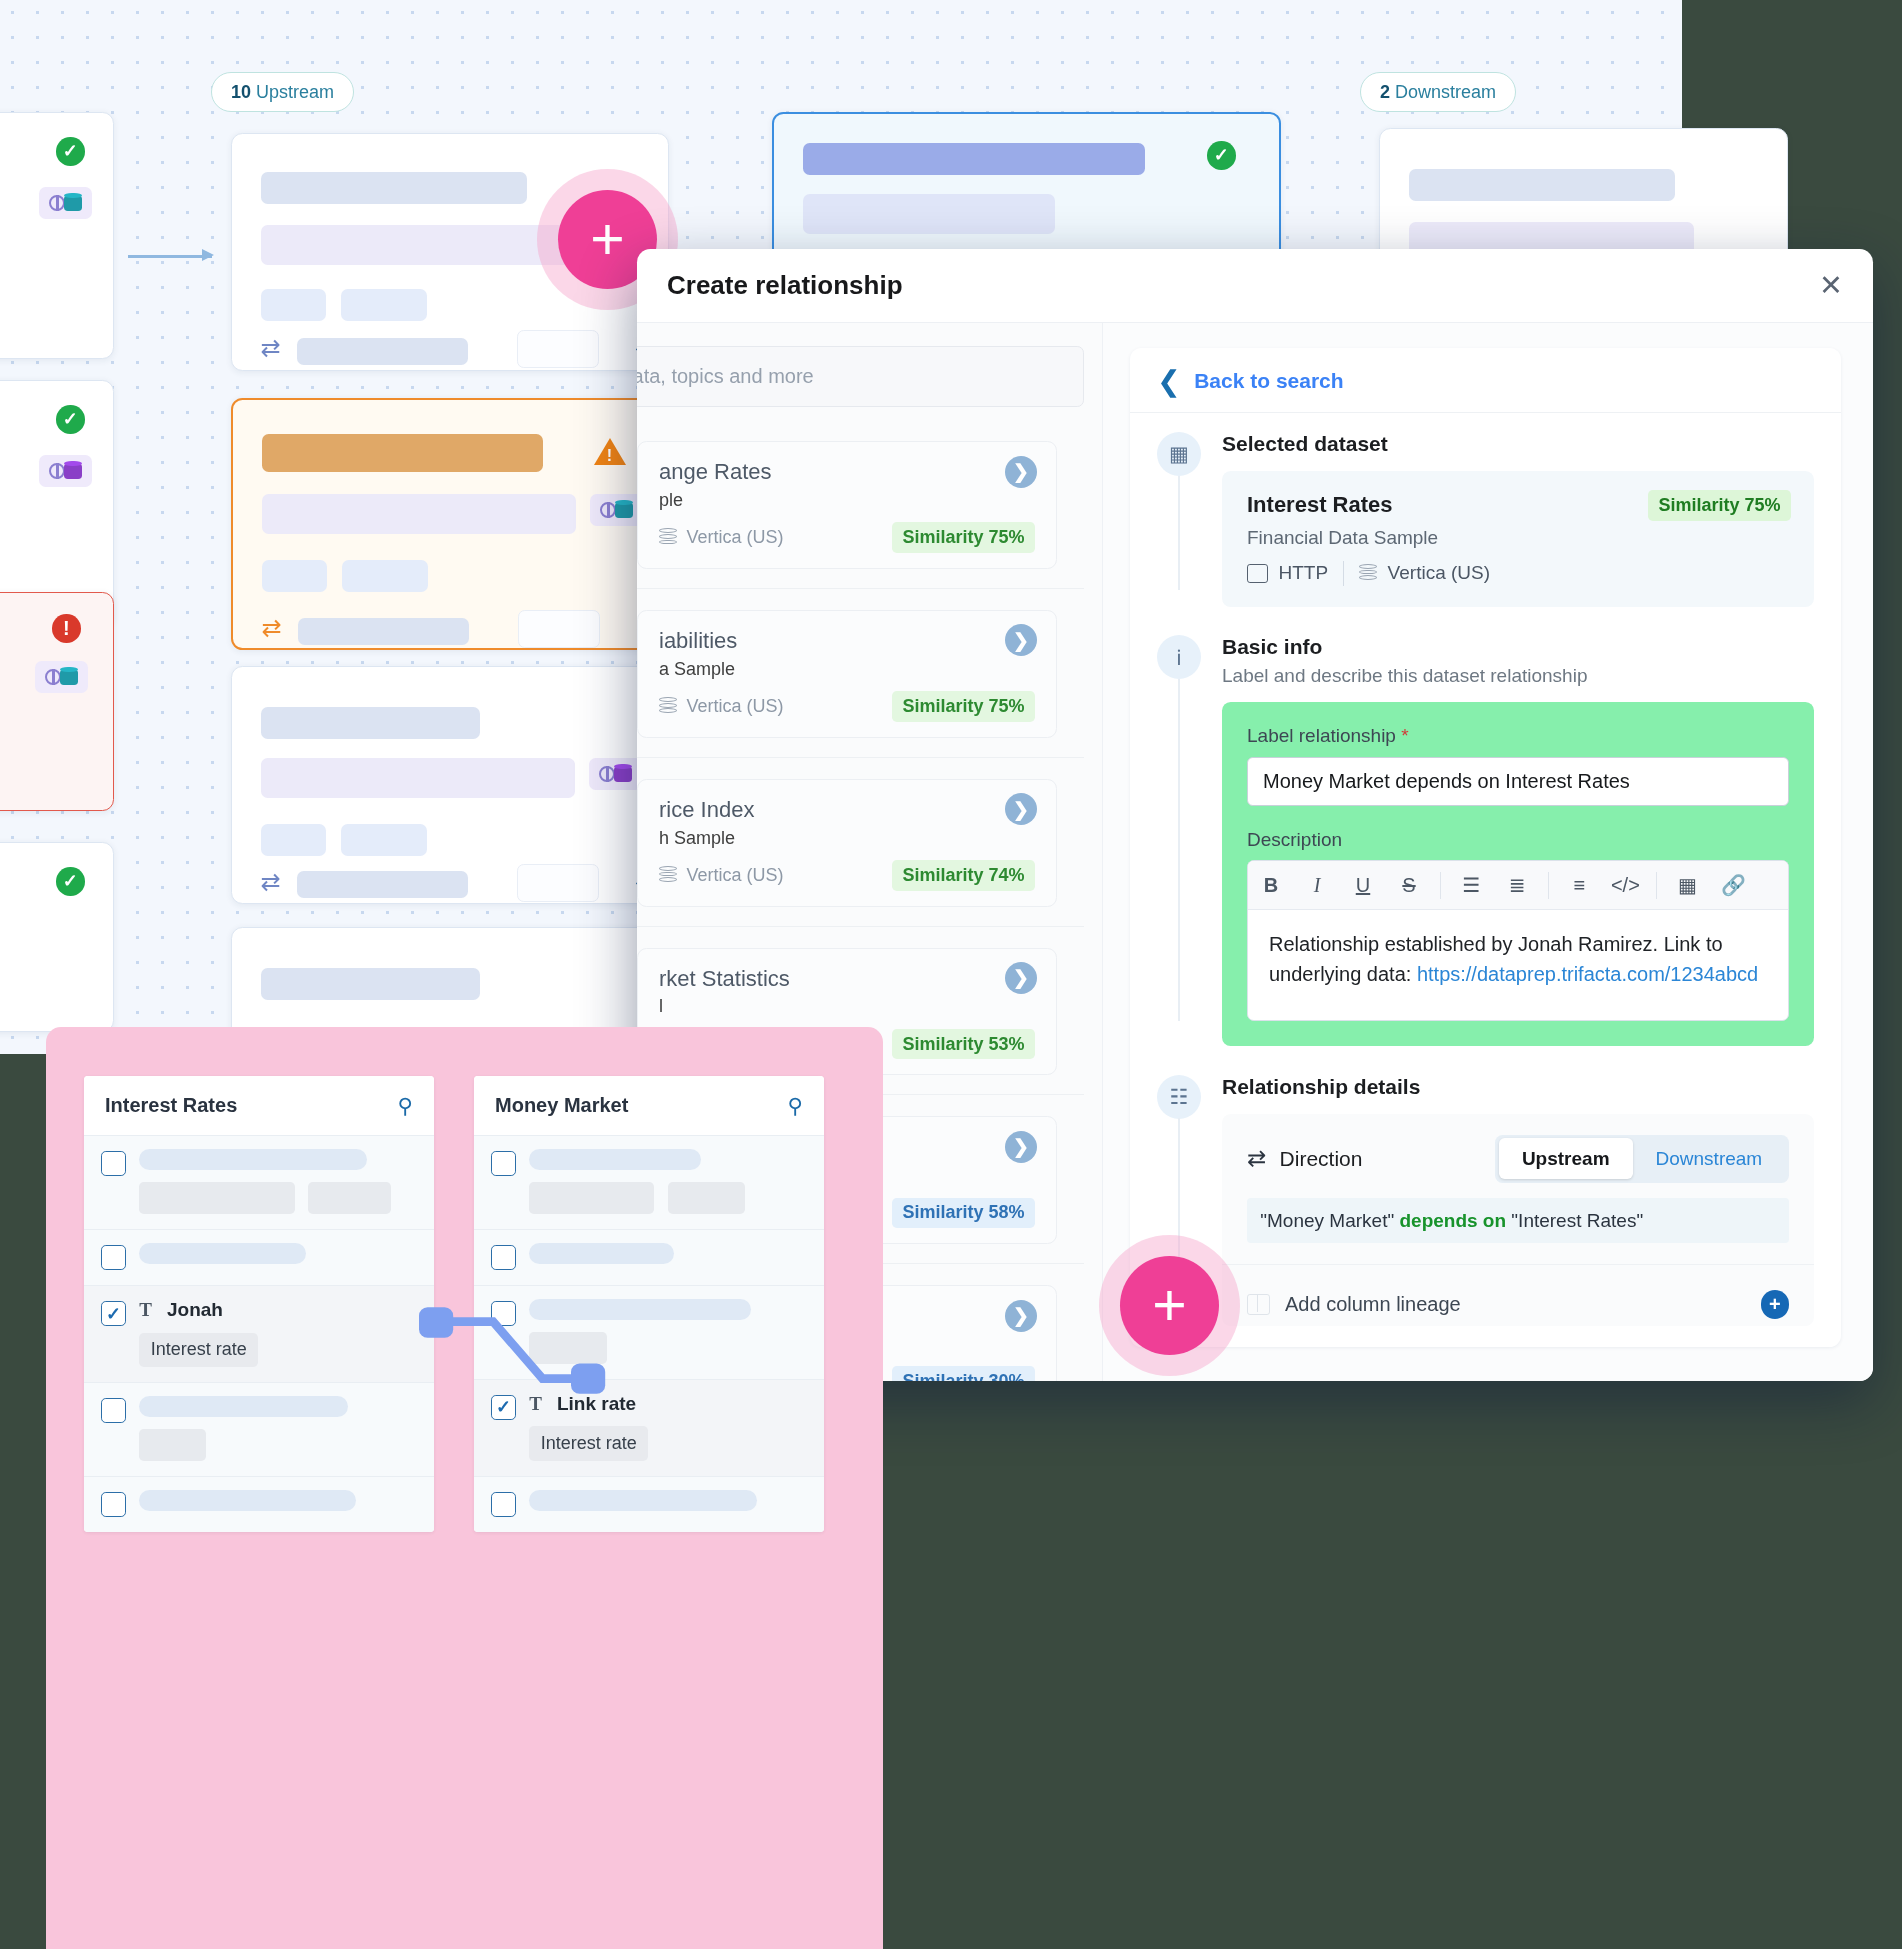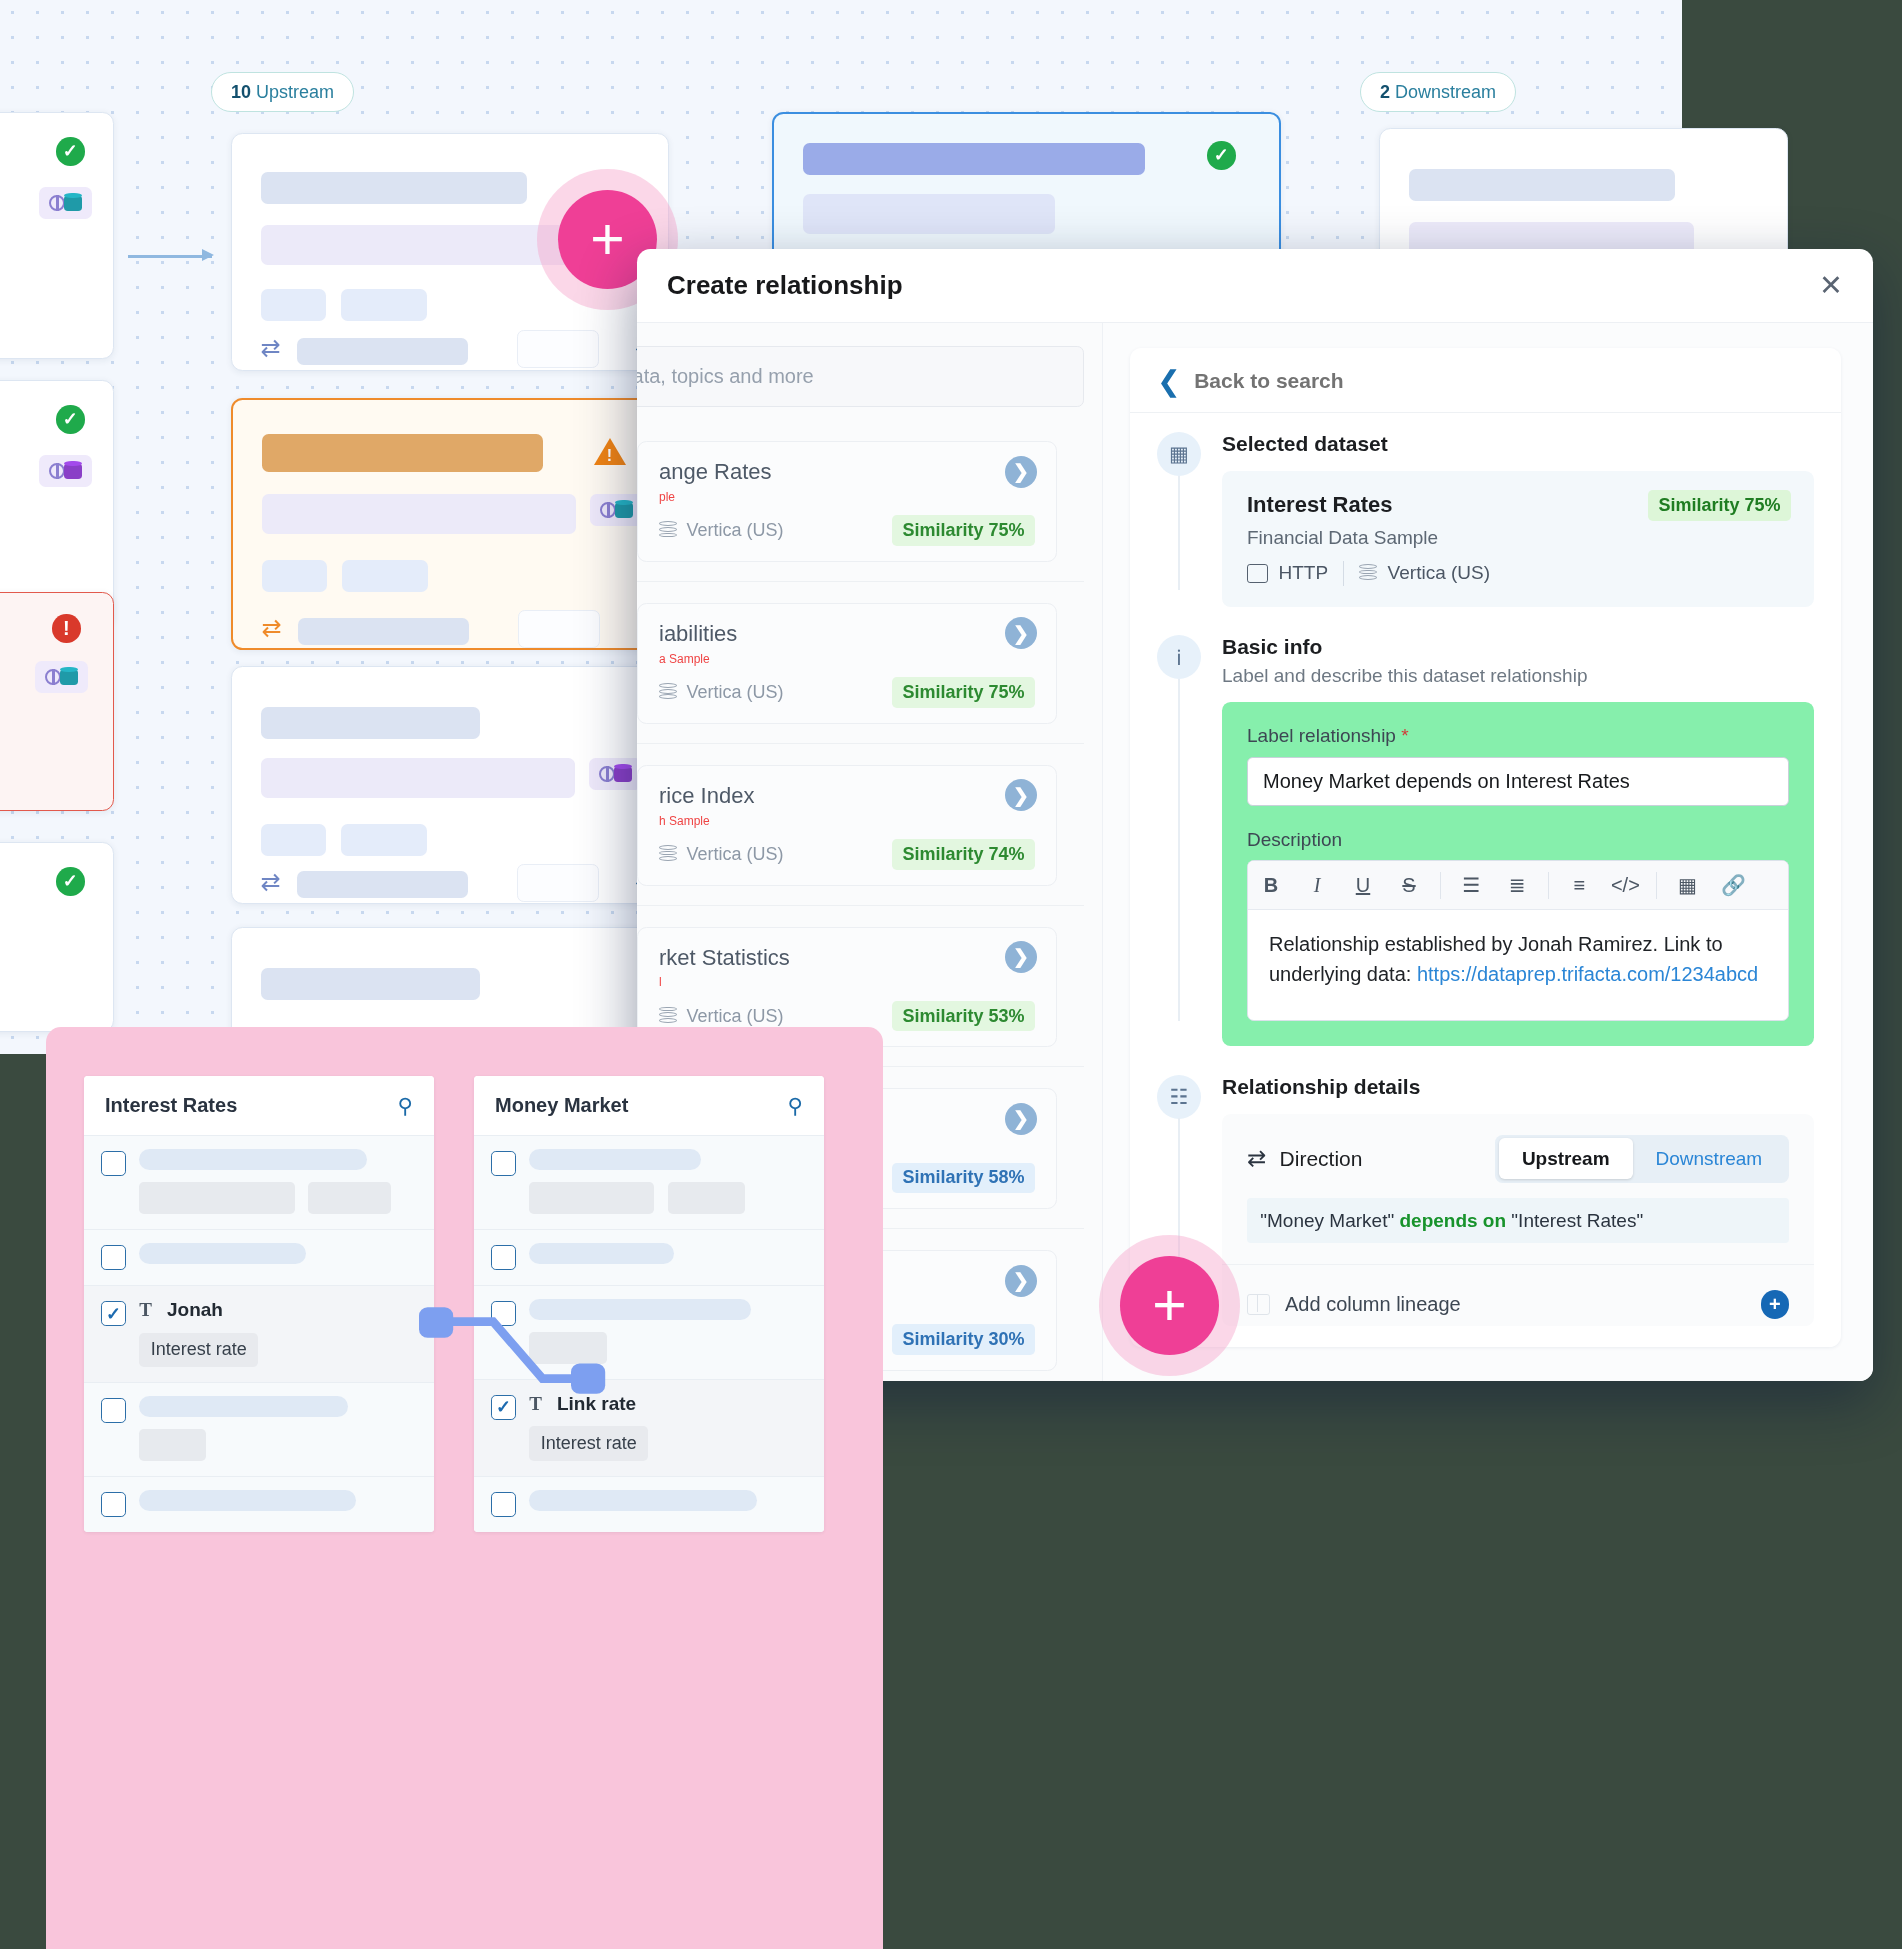--- a/index.html
+++ b/index.html
@@ -94,38 +94,38 @@
   .modal-body { display:flex; height:1058px; }
 
   .left-col { width:466px; background:#fafbfc; border-right:1px solid #eef1f5; position:relative; overflow:hidden; }
   .search-box { margin:23px 0 0 0; height:61px; background:#f7f8fa; border:1px solid #e6e9ee;
      border-radius:6.7px; display:flex; align-items:center; padding:0 21px; color:#96a0ad; font-size:20px;
      position:relative; left:-181px; width:628px; }
   .res-list { position:relative; left:-181px; width:628px; margin-top:13.3px; }
   .res-card { background:#fafbfc; border-bottom:1px solid #edf0f3; padding:21px 27px 19px 181px; position:relative; }
   .res-card .inner-card { background:#fbfcfd; border:1px solid #eceff3; border-radius:9.5px; padding:17px 21px 15px 21px; position:relative; }
   .res-title { font-size:22px; color:#4e5967; margin-bottom:4.8px; }
-  .res-sub { font-size:12px; color:#ef4444; margin-bottom:11.4px; }
+  .res-sub { font-size:18px; color:#404040; margin-bottom:11.4px; }
   .res-row { display:flex; align-items:center; }
   .res-src { font-size:18px; color:#8d98a6; display:flex; align-items:center; gap:9.5px; }
   .sim { margin-left:auto; font-size:18px; font-weight:700; padding:4.8px 10.5px; border-radius:4.8px; }
   .sim.g  { background:#e3f7e0; color:#2d8a31; }
   .sim.b  { background:#e2effb; color:#2f72b5; }
   .go-circ { position:absolute; right:19px; top:13.3px; width:32px;height:32px;border-radius:50%;
      background:#8fb3d6; color:#fff; display:flex; align-items:center; justify-content:center; font-size:19px; font-weight:bold; }
 
   .db-ico { width:18px; height:21px; position:relative; display:inline-block; }
   .db-ico i { position:absolute; left:0; width:18px; height:4.8px; border:1.5px solid #9aa5b2; border-radius:50%; }
 
   
   .right-col { flex:1; background:#fbfcfd; padding:25px 32px 0 27px; position:relative; }
   .rc-card { background:#fff; border-radius:11.4px; box-shadow:0 1px 3.8px rgba(20,40,80,.07); padding:0 0 17px 0; min-height:999px; }
   .back { display:flex; align-items:center; gap:13.3px; padding:21px 27px 19px 27px; border-bottom:1px solid #eef1f4; }
   .back .cv { color:#1a6fae; font-size:28.5px; line-height:.8; }
-  .back .tx { color:#737373; font-size:21px; font-weight:700; }
+  .back .tx { color:#3b82f6; font-size:21px; font-weight:700; }
 
   .sect { display:flex; padding:19px 27px 0 27px; position:relative; }
   .sect-ico { width:44px;height:44px;border-radius:50%;background:#e7f1fa;flex:0 0 44px;
      display:flex;align-items:center;justify-content:center;color:#5c7490;font-size:21px; }
   .sect-rail { position:absolute; left:48px; width:1.9px; background:#e8eef4; }
   .sect-body { flex:1; padding-left:21px; }
   .sect-title { font-size:21px; font-weight:700; color:#1c1e21; }
   .sect-desc { font-size:19px; color:#6e7883; margin-top:5.7px; }
 
   .sel-card { background:#f3f8fb; border-radius:8.6px; padding:21px 25px; margin-top:15px; position:relative; }

